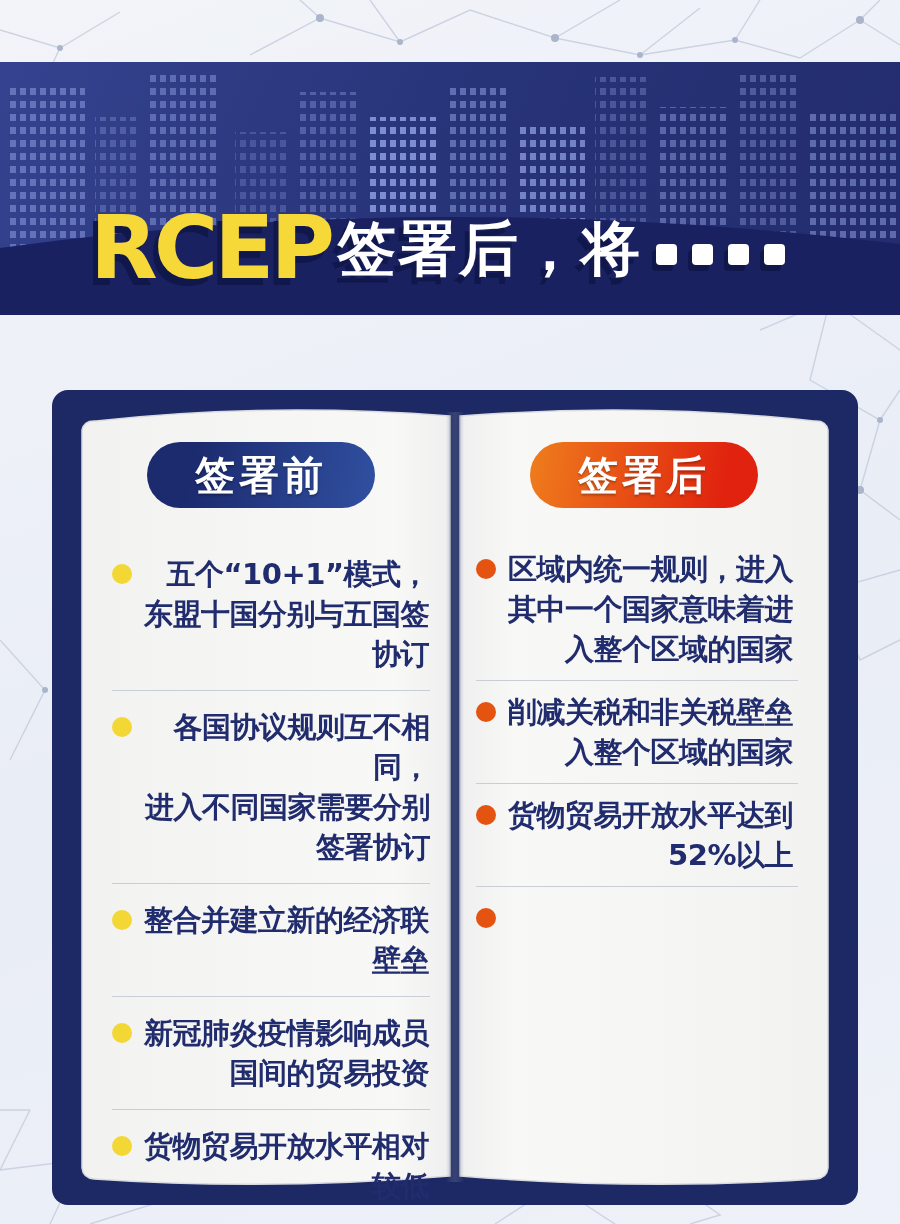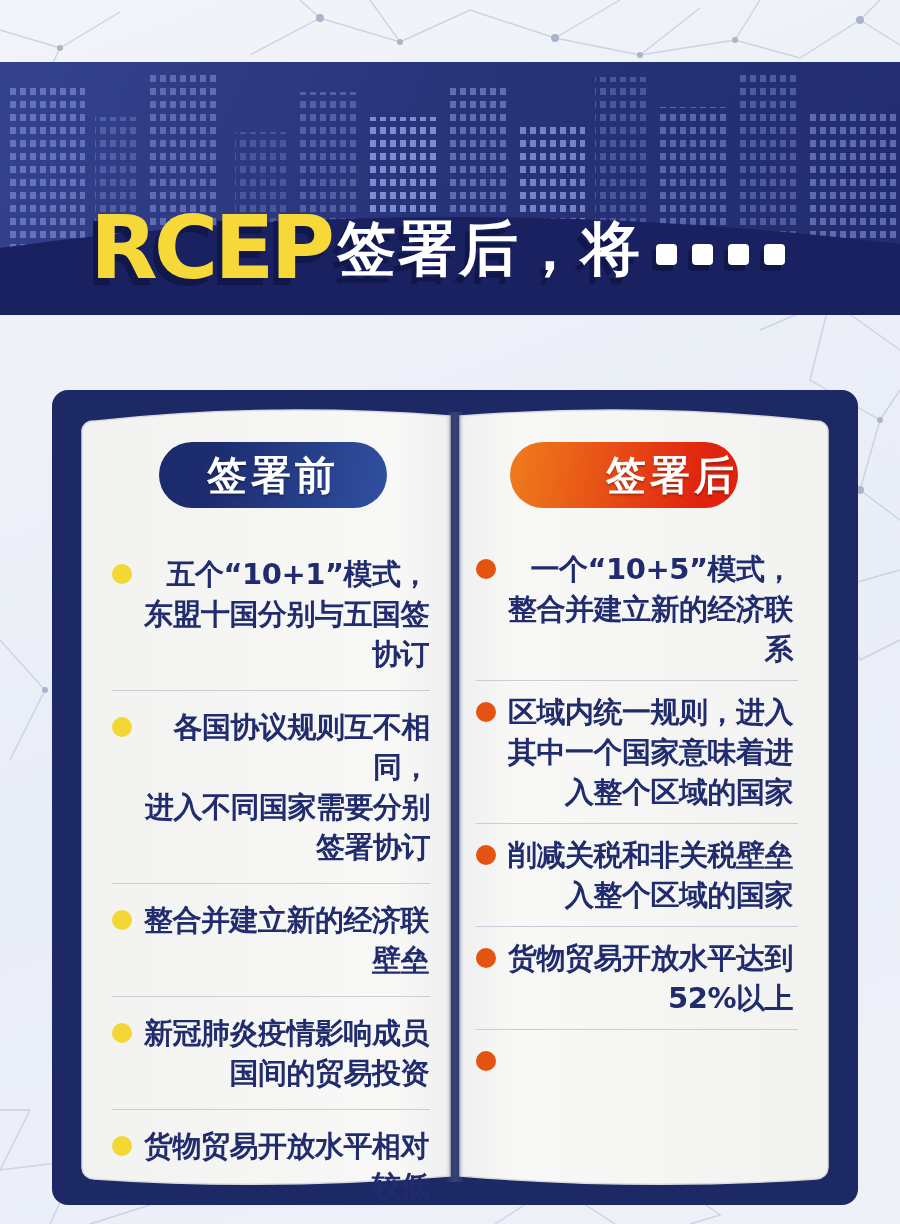--- a/index.html
+++ b/index.html
@@ -24,22 +24,22 @@
   .t-dots i{display:block;width:21px;height:21px;background:#ffffff;border-radius:4px;
             box-shadow:-4px 6px 0 #10174a;}
   .sr{position:absolute;width:1px;height:1px;overflow:hidden;clip:rect(0 0 0 0);}
 
   
   .book{position:absolute;left:52px;top:390px;width:806px;height:815px;}
   .book svg{position:absolute;left:0;top:0;}
 
   .pill{position:absolute;height:66px;border-radius:34px;display:flex;align-items:center;justify-content:center;
         color:#fff;font-size:40px;font-weight:900;letter-spacing:4px;text-shadow:0 2px 2px rgba(0,0,0,.25);}
-  .pill-before{left:107px;top:52px;width:228px;background:linear-gradient(100deg,#1c2a6e 20%,#3050a0 100%);}
-  .pill-after{left:458px;top:52px;width:228px;background:linear-gradient(100deg,#ef7d1d 0%,#e0220e 85%);justify-content:flex-end;}
+  .pill-before{left:95px;top:52px;width:228px;background:linear-gradient(100deg,#1c2a6e 20%,#3050a0 100%);}
+  .pill-after{left:478px;top:52px;width:228px;background:linear-gradient(100deg,#ef7d1d 0%,#e0220e 85%);}
 
   .list{position:absolute;top:148px;}
   .list-before{left:60px;width:318px;}
   .list-after{left:424px;width:322px;}
   .item{display:flex;align-items:flex-start;padding:16px 0;}
   .list-after .item{padding:11px 0;}
   .item + .item{border-top:1px solid #c9cdd7;}
   .bullet{flex:0 0 20px;width:20px;height:20px;border-radius:50%;margin-top:10px;margin-right:12px;}
   .list-before .bullet{background:#f2d735;}
   .list-after .bullet{background:#e55311;}
@@ -173,26 +173,20 @@
       <div class="item">
         <span class="bullet"></span>
         <p>货物贸易开放水平相对
 较低</p>
       </div>
     </div>
 
     <div class="list list-after">
       <div class="item">
         <span class="bullet"></span>
-        <p>一个“10+5”模式，
-整合并建立新的经济联
-系</p>
-      </div>
-      <div class="item">
-        <span class="bullet"></span>
         <p>区域内统一规则，进入
 其中一个国家意味着进
 入整个区域的国家</p>
       </div>
       <div class="item">
         <span class="bullet"></span>
         <p>削减关税和非关税壁垒
 入整个区域的国家</p>
       </div>
       <div class="item">

